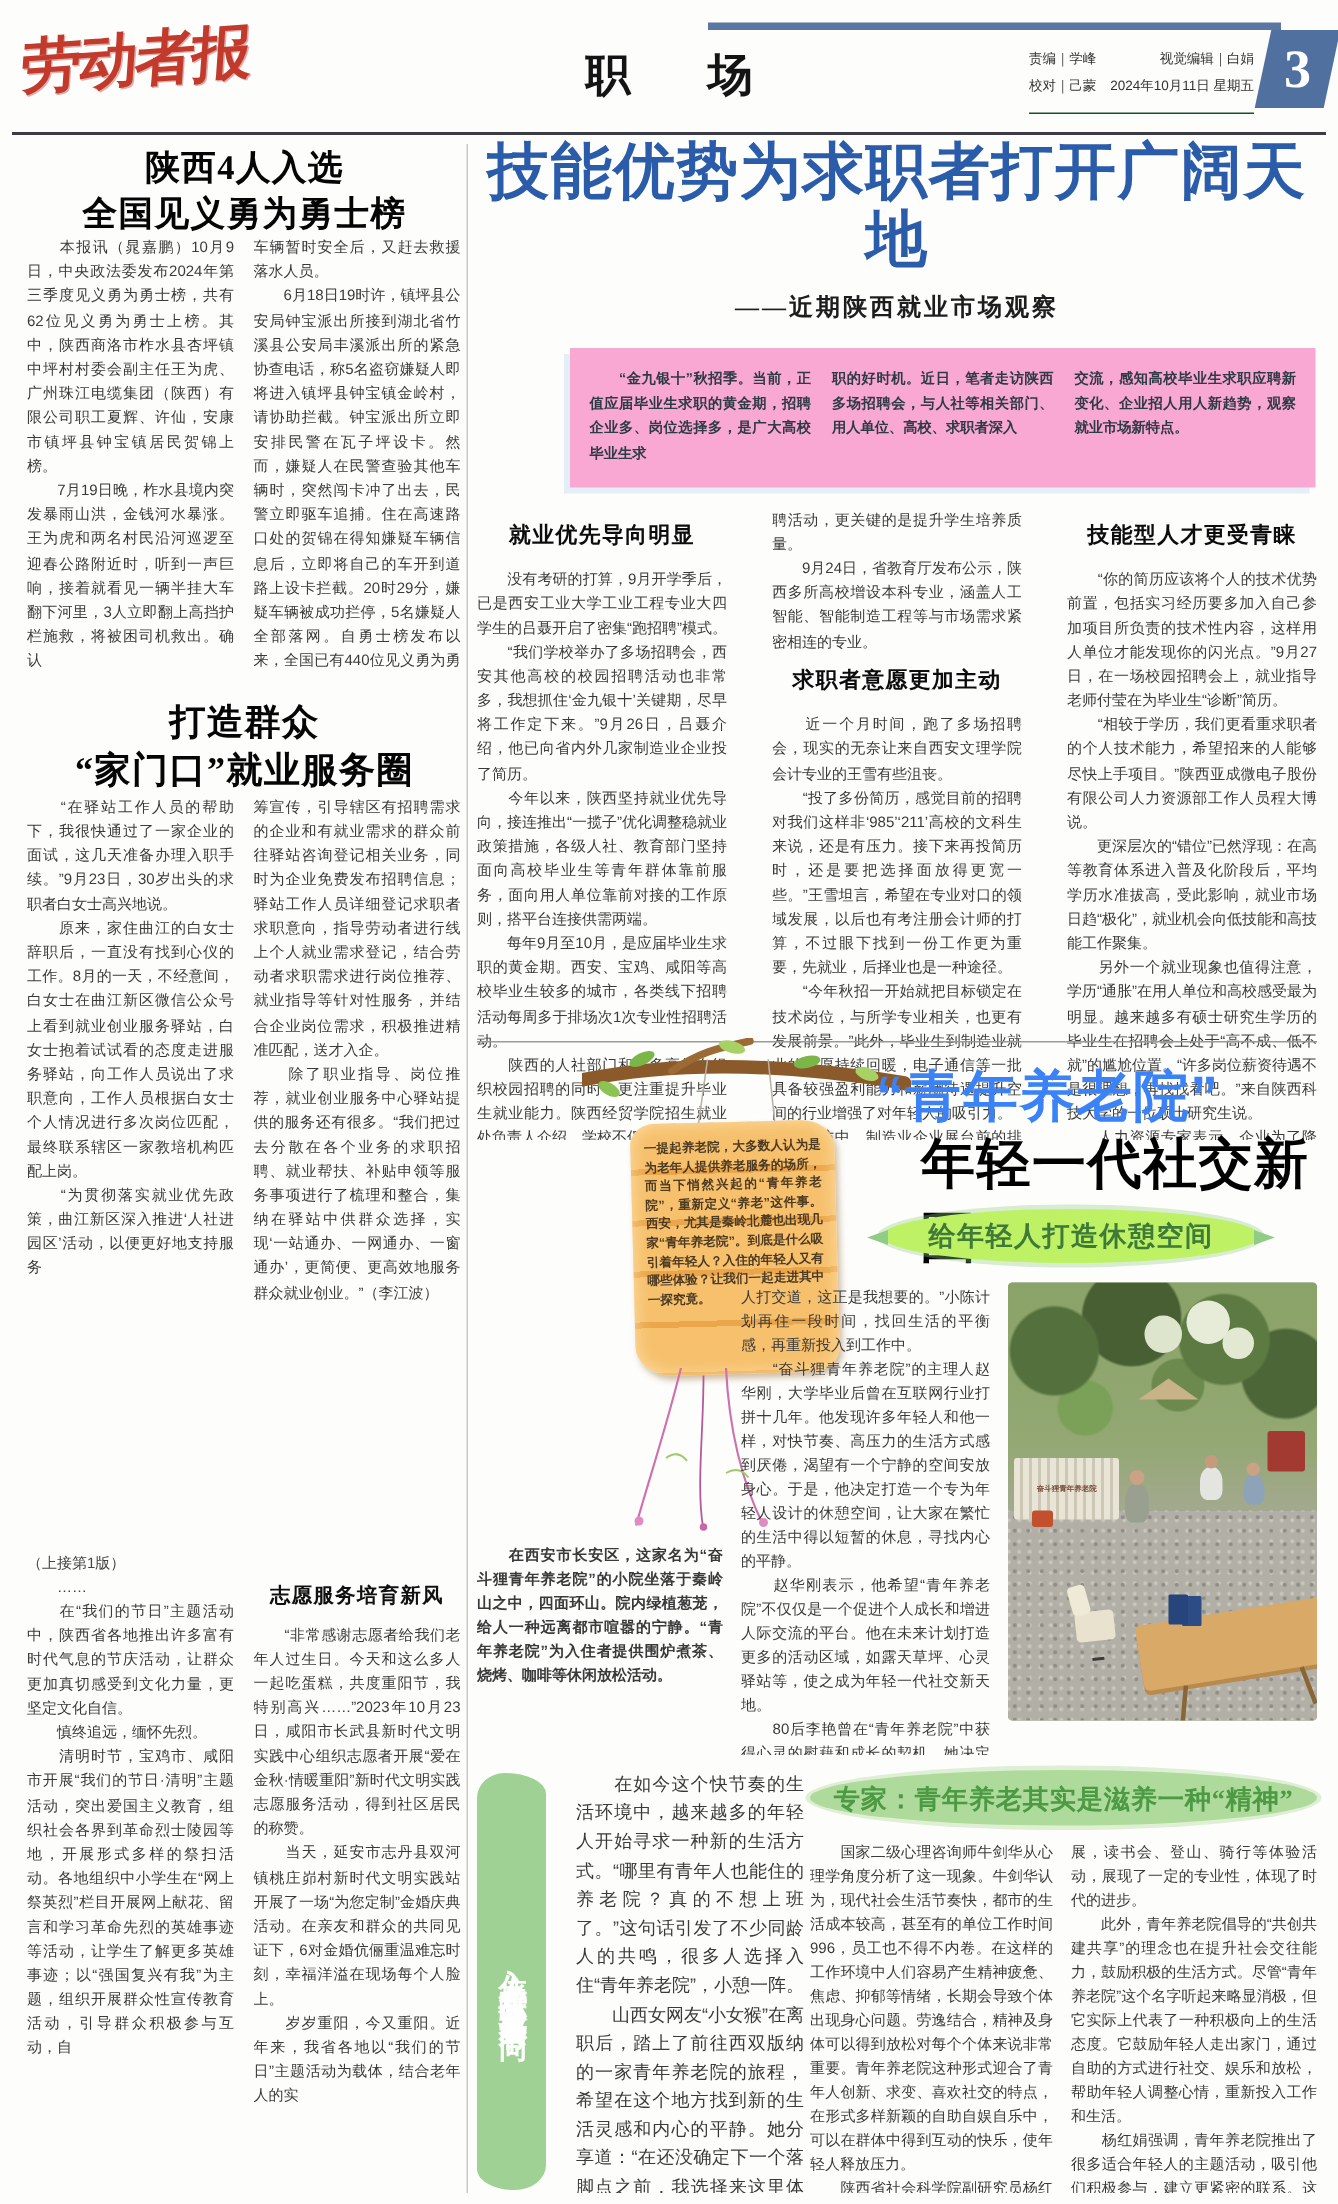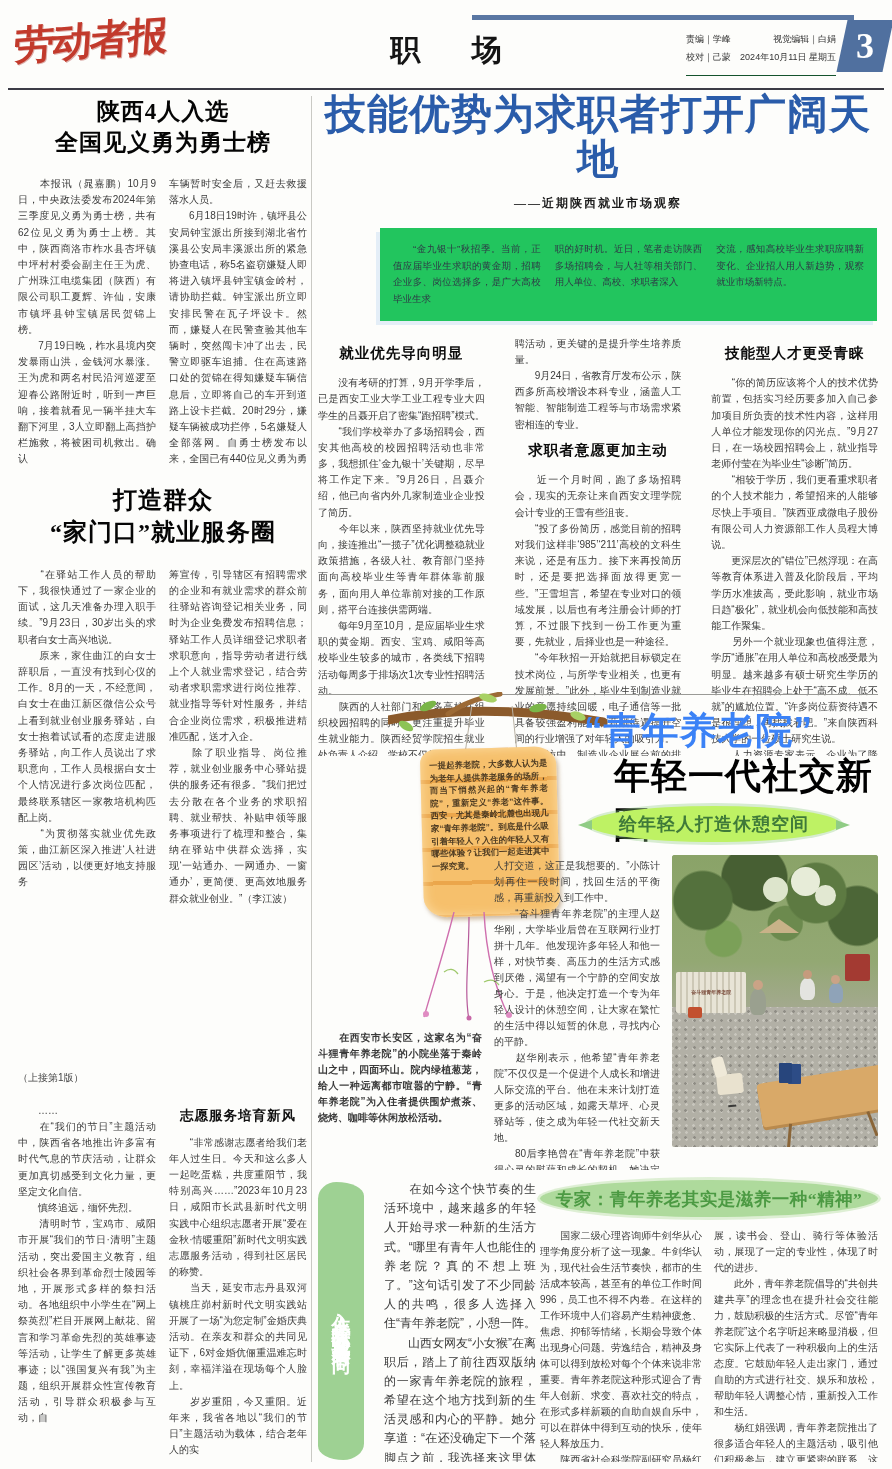--- a/index.html
+++ b/index.html
@@ -35,42 +35,42 @@
   .ed-row{display:flex;justify-content:space-between;margin-bottom:5px;}
   .header-rule{position:absolute;left:8px;right:8px;top:88px;height:2px;background:#3c3c46;}
   .v-rule{position:absolute;left:311px;top:96px;height:1366px;width:1px;background:#c9c9c4;}
 
   
   .sidebar{position:absolute;left:18px;top:96px;width:290px;}
   .side-head{
     font-family:"Liberation Serif","DejaVu Serif",serif;font-weight:900;color:#050505;
     text-align:center;font-size:23px;line-height:1.35;white-space:pre-line;letter-spacing:1px;
   }
-  .side-cols{display:flex;gap:13px;margin-top:18px;}
+  .side-cols{display:flex;gap:13px;margin-top:0;}
   .side-col{width:138px;font-size:10px;line-height:1.62;color:#3a3a3a;overflow:hidden;}
   .h218{height:292px;} .h495{height:492px;} .h380{height:368px;}
   .a2-head{margin-top:16px;font-size:24px;}
   .a3{margin-top:12px;}
   .continued{font-size:10px;color:#444;margin-bottom:2px;}
   .sub-head{
     font-family:"Liberation Serif",serif;font-weight:900;font-size:13.5px;color:#101010;
     text-align:center;margin:2px 0 8px 0;letter-spacing:1px;
   }
 
   
   .main{position:absolute;left:318px;top:92px;width:560px;}
   .headline{
     text-align:center;font-size:41px;font-weight:900;color:#2a5caa;letter-spacing:1px;
     font-family:"Liberation Sans",sans-serif;line-height:1.1;
   }
-  .subtitle{text-align:center;font-size:12px;font-weight:700;color:#1d1d1d;margin-top:13px;
+  .subtitle{text-align:center;font-size:16px;font-weight:700;color:#1d1d1d;margin-top:13px;
     font-family:"Liberation Serif",serif;letter-spacing:2px;}
   .intro-box{
-    margin:16px 0 0 62px;width:471px;background:#22c55e;padding:13px;
-    display:flex;gap:14px;box-shadow:-4px 4px 0 #e4eef7;
+    margin:16px 0 0 62px;width:471px;background:#f9a8d4;padding:13px;
+    display:flex;gap:14px;box-shadow:-4px 4px 0 #e4eef7;font-weight:bold;
   }
   .intro-col{flex:1;font-size:9.5px;line-height:1.75;color:#2e3a46;}
   .main-cols{display:flex;gap:30px;margin-top:15px;}
   .main-col{width:178px;font-size:10px;line-height:1.62;color:#3a3a3a;height:420px;overflow:hidden;}
   .m-sub{
     font-family:"Liberation Serif",serif;font-weight:900;font-size:14.5px;color:#0c0c0c;
     text-align:center;margin:6px 0 10px 0;letter-spacing:1px;
   }
   .main-rule{position:absolute;left:318px;top:694px;width:560px;height:1px;background:#9a9a96;}
 

